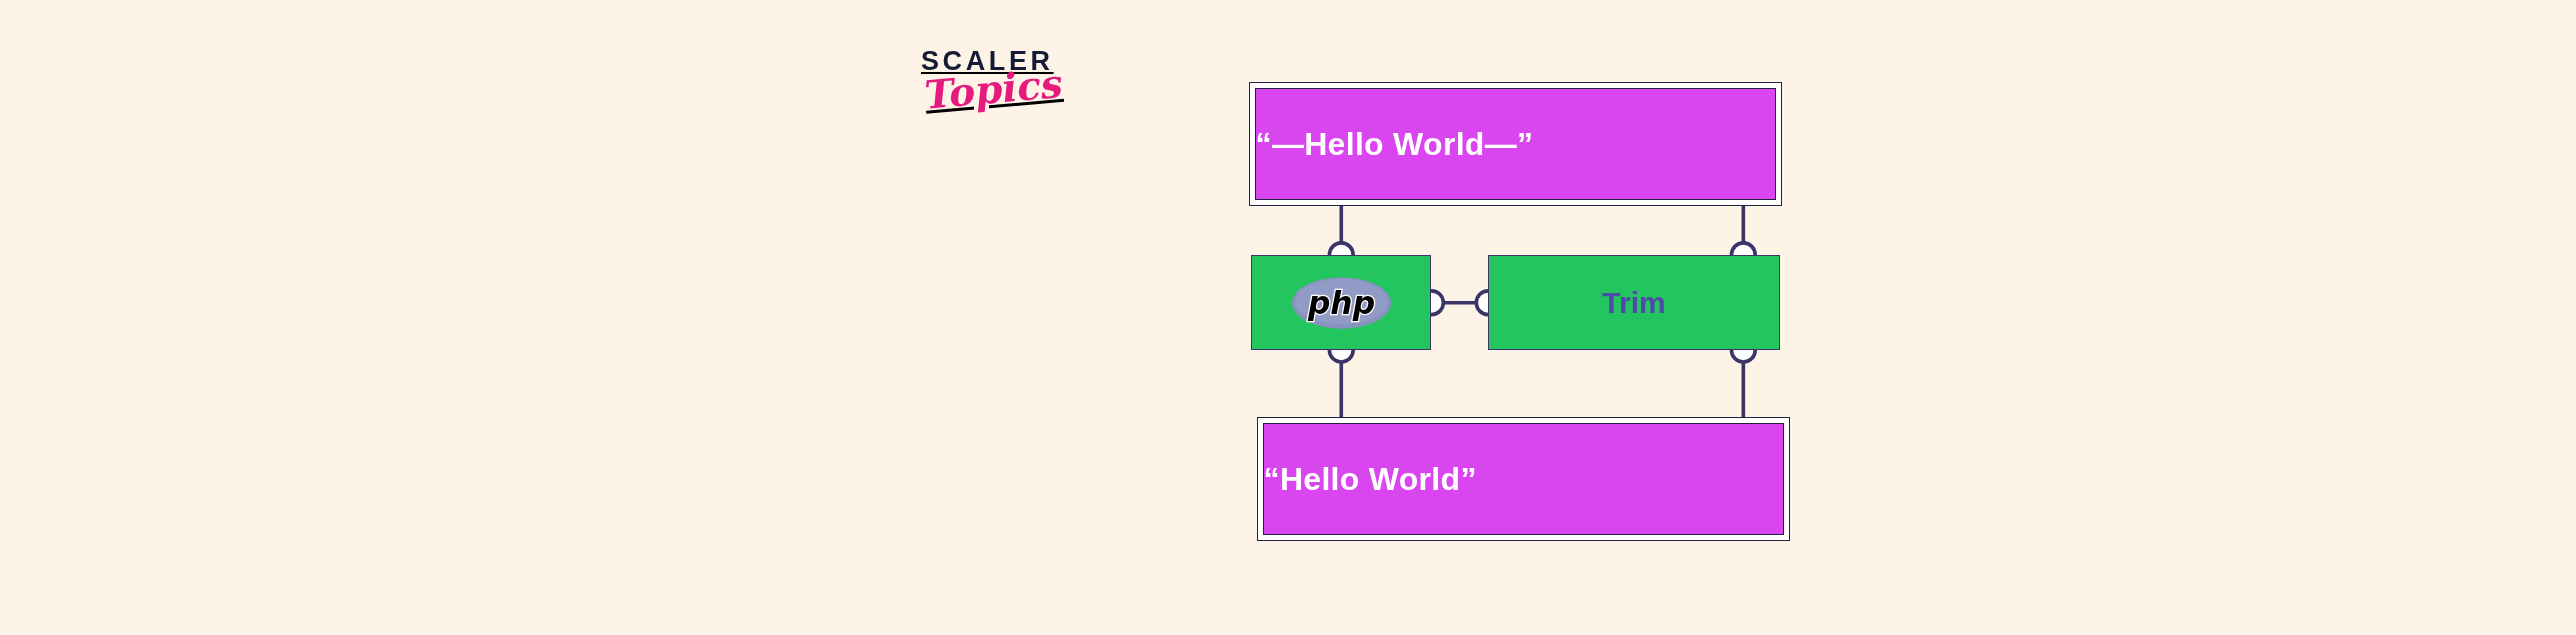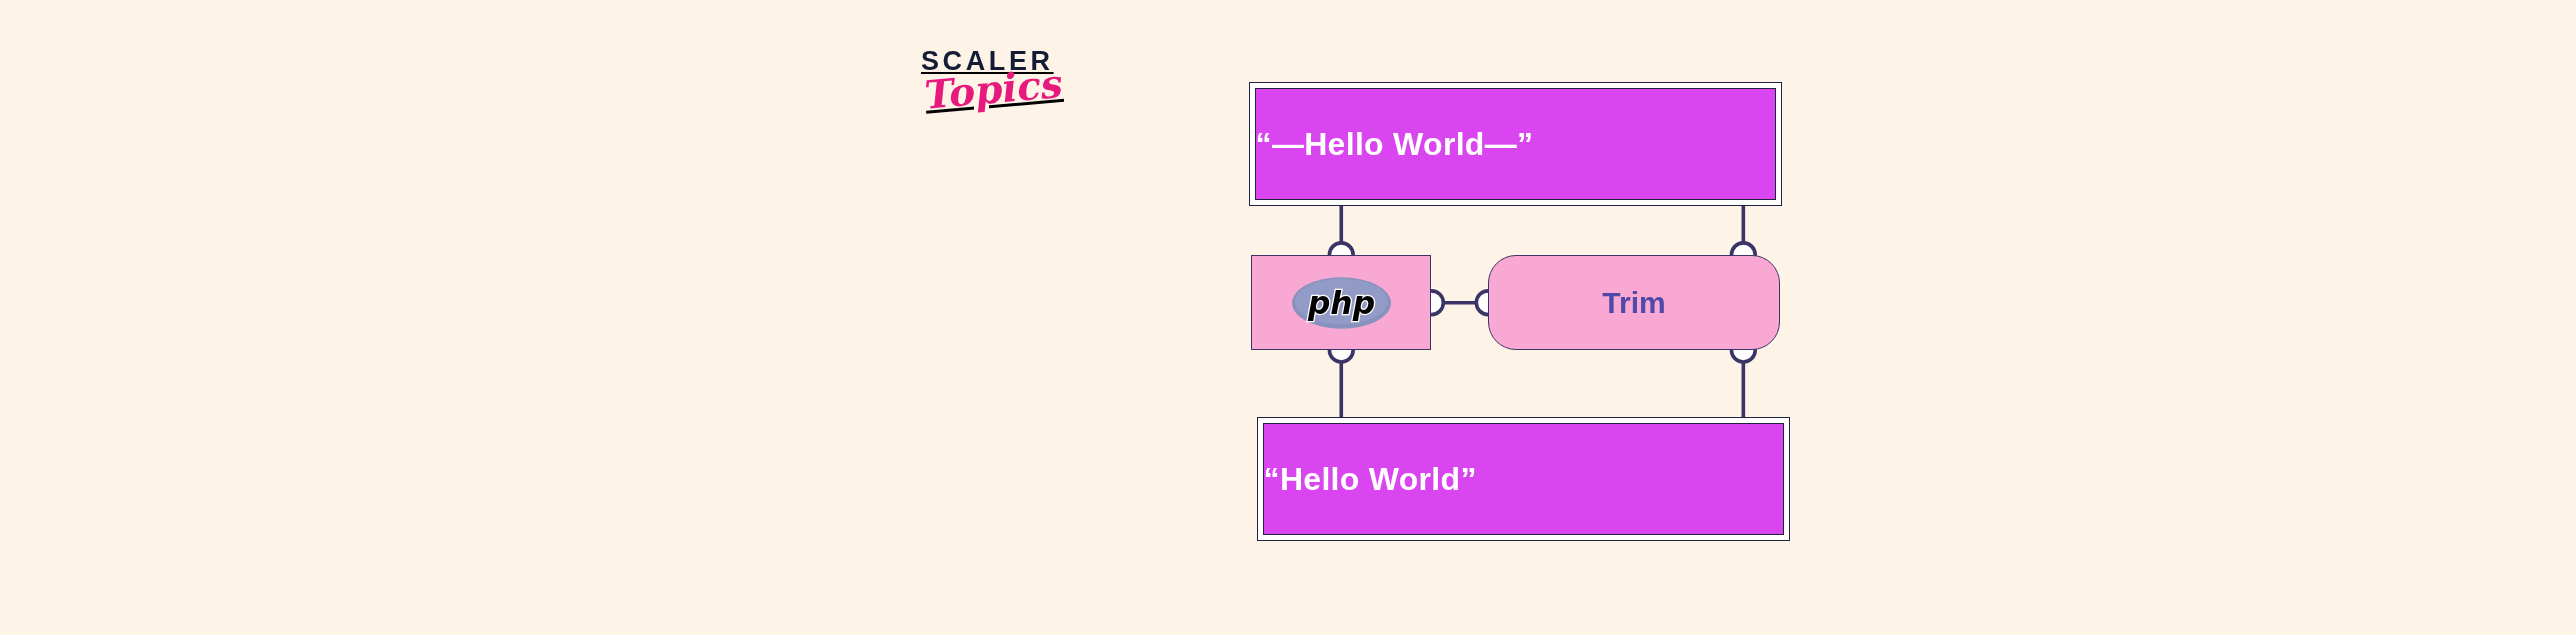--- a/index.html
+++ b/index.html
@@ -84,29 +84,29 @@
     white-space: nowrap;
     line-height: 1;
   }
 
   #box-input  { left: 0px;  top: 0px;   width: 533px; height: 124px; }
   #box-output { left: 8px;  top: 335px; width: 533px; height: 124px; }
 
   
   .plain-box {
     position: absolute;
-    background: #f9a8d4;
+    background: #22c55e;
     border: 1.5px solid #3A3566;
     box-sizing: border-box;
     display: flex;
     align-items: center;
     justify-content: center;
   }
   #box-php  { left: 2.1px;   top: 173px; width: 180px; height: 95px; }
-  #box-trim { left: 239px; top: 173px; width: 292px; height: 95px; border-radius: 28px; }
+  #box-trim { left: 239px; top: 173px; width: 292px; height: 95px; }
 
   #trim-label {
     color: #4F4AA8;
     font-family: "Liberation Sans", sans-serif;
     font-weight: bold;
     font-size: 30px;
     line-height: 1;
   }
 
   

